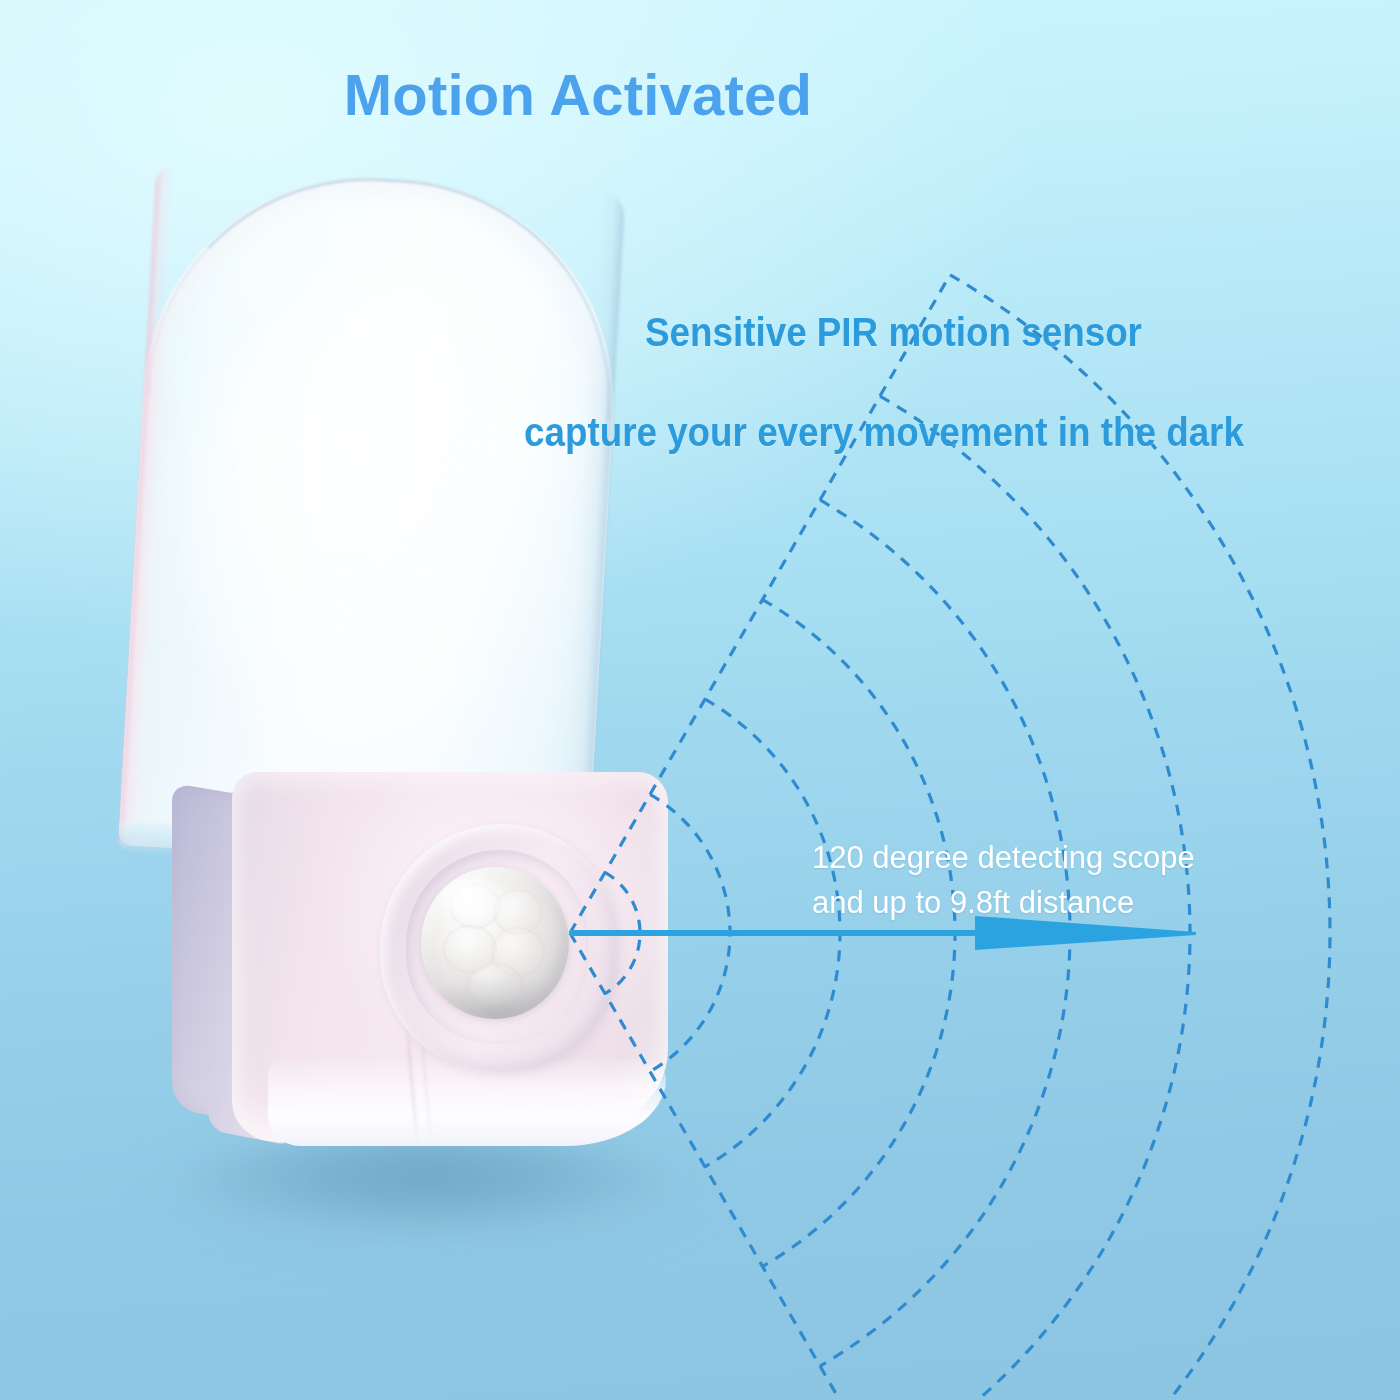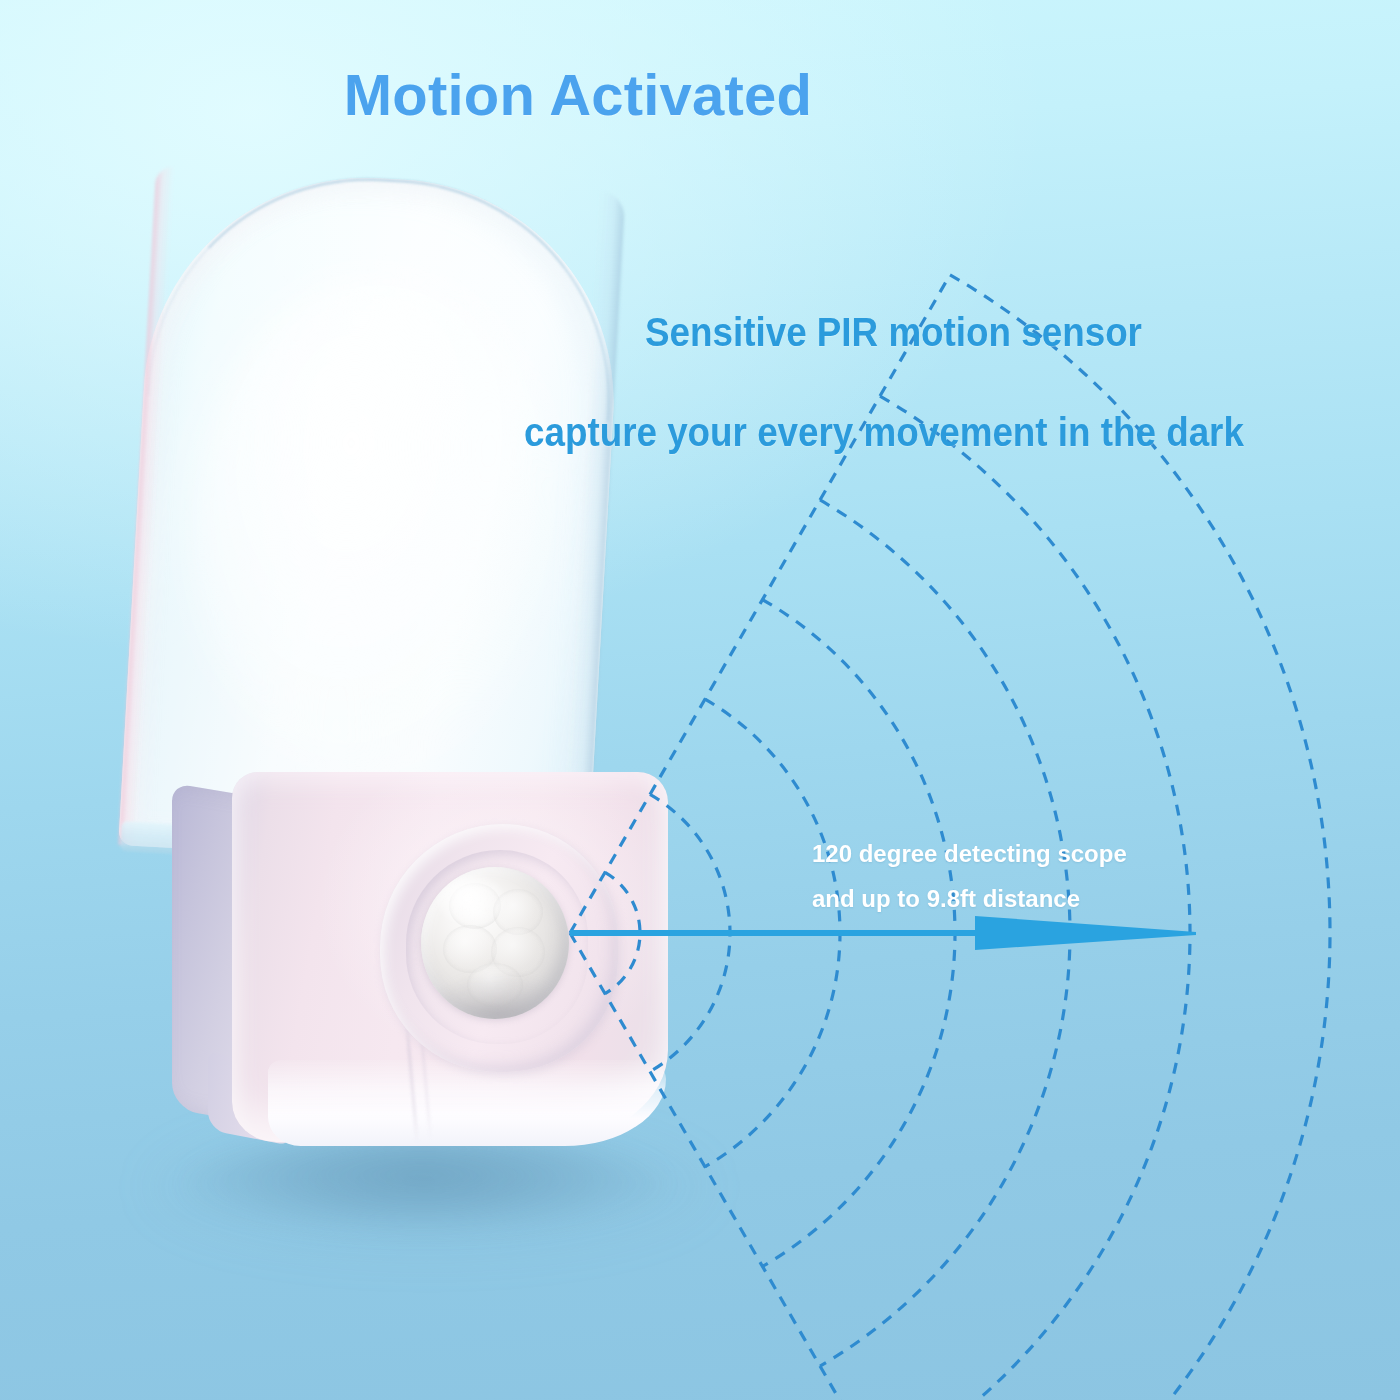--- a/index.html
+++ b/index.html
@@ -336,22 +336,22 @@
     white-space: nowrap;
     text-shadow: 0 1px 1px rgba(255,255,255,0.30);
     transform: scaleX(0.92);
     transform-origin: left center;
   }
   .body-line.l1 { left: 645px; top: 310px; }
   .body-line.l2 { left: 524px; top: 410px; }
 
   .callout {
     position: absolute;
-    font-size: 24px;
-    font-weight: 700;
+    font-size: 31px;
+    font-weight: 400;
     color: #ffffff;
     white-space: nowrap;
     text-shadow: 0 1px 2px rgba(90,150,185,0.28);
   }
   .callout.c1 { left: 812px; top: 840px; }
   .callout.c2 { left: 812px; top: 885px; }
 </style>
 </head>
 <body>
 

